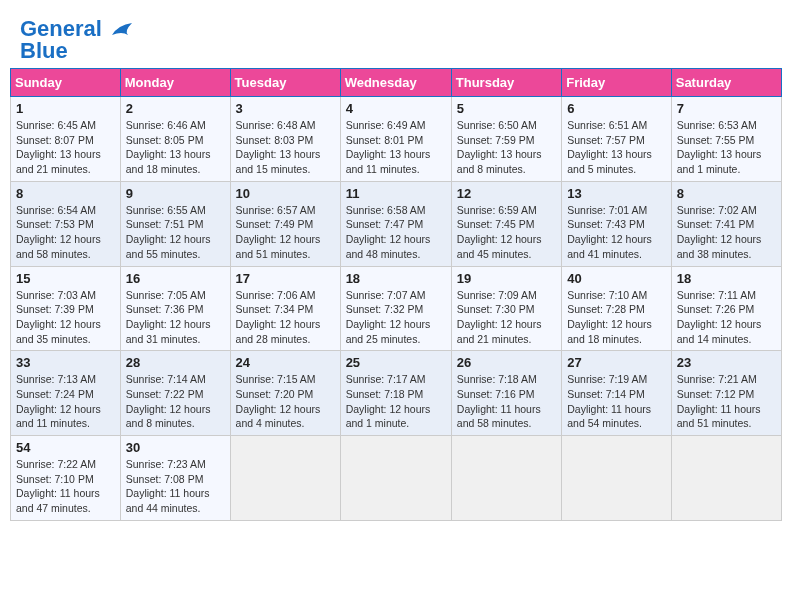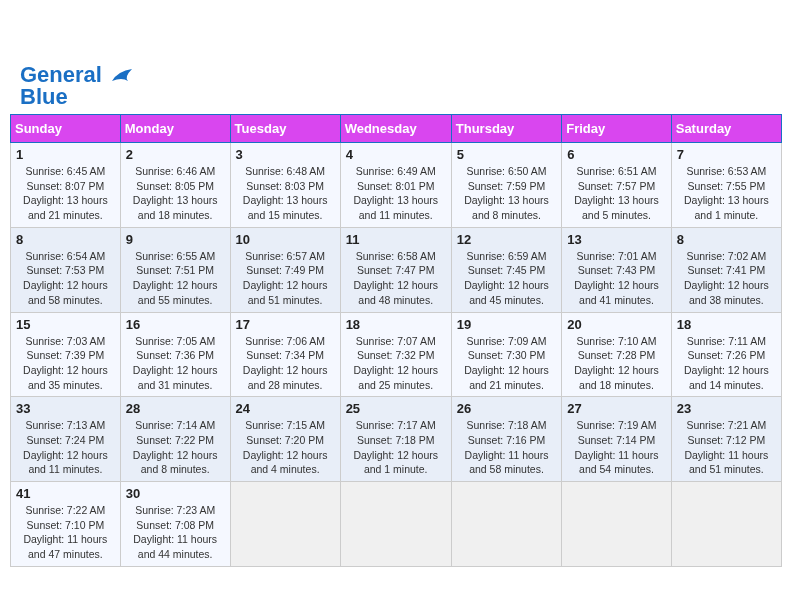--- a/index.html
+++ b/index.html
@@ -9,21 +9,20 @@
       width: 792px;
       min-height: 612px;
       padding: 10px;
     }
     .header {
       display: flex;
       align-items: flex-start;
       justify-content: space-between;
       margin-bottom: 6px;
       padding: 8px 10px 0 10px;
-      margin-top: 46px;
     }
     .logo {
       display: flex;
       flex-direction: column;
       align-items: flex-start;
     }
     .logo-text {
       font-size: 22px;
       font-weight: bold;
       color: #333;
@@ -43,21 +42,21 @@
       font-size: 14px;
       color: #444;
       margin-top: 2px;
     }
     .calendar {
       width: 100%;
       border-collapse: collapse;
       font-size: 11px;
     }
     .calendar th {
-      background: #d946ef;
+      background: #ec4899;
       color: #fff;
       padding: 6px 4px;
       text-align: left;
       font-size: 13px;
       font-weight: bold;
       border: 1px solid #1a6fc4;
     }
     .calendar td {
       vertical-align: top;
       border: 1px solid #ccc;
@@ -76,21 +75,20 @@
       font-size: 13px;
       font-weight: bold;
       color: #222;
       display: block;
       margin-bottom: 2px;
     }
     .day-detail {
       color: #333;
       font-size: 10.5px;
       line-height: 1.4;
-      text-align: center;
     }
     .empty-cell {
       background: #f0f0f0 !important;
     }
   </style>
 </head>
 <body>
 
 <div class="header">
   <div class="logo">
@@ -271,21 +269,21 @@
       </td>
         <td>
         <span class="day-num">19</span>
         <div class="day-detail">
           Sunrise: 7:09 AM<br>
           Sunset: 7:30 PM<br>
           Daylight: 12 hours and 21 minutes.
         </div>
       </td>
         <td>
-        <span class="day-num">20</span>
+        <span class="day-num">40</span>
         <div class="day-detail">
           Sunrise: 7:10 AM<br>
           Sunset: 7:28 PM<br>
           Daylight: 12 hours and 18 minutes.
         </div>
       </td>
         <td>
         <span class="day-num">18</span>
         <div class="day-detail">
           Sunrise: 7:11 AM<br>
@@ -347,21 +345,21 @@
         <span class="day-num">23</span>
         <div class="day-detail">
           Sunrise: 7:21 AM<br>
           Sunset: 7:12 PM<br>
           Daylight: 11 hours and 51 minutes.
         </div>
       </td>
       </tr>
       <tr>
         <td>
-        <span class="day-num">41</span>
+        <span class="day-num">54</span>
         <div class="day-detail">
           Sunrise: 7:22 AM<br>
           Sunset: 7:10 PM<br>
           Daylight: 11 hours and 47 minutes.
         </div>
       </td>
         <td>
         <span class="day-num">30</span>
         <div class="day-detail">
           Sunrise: 7:23 AM<br>

